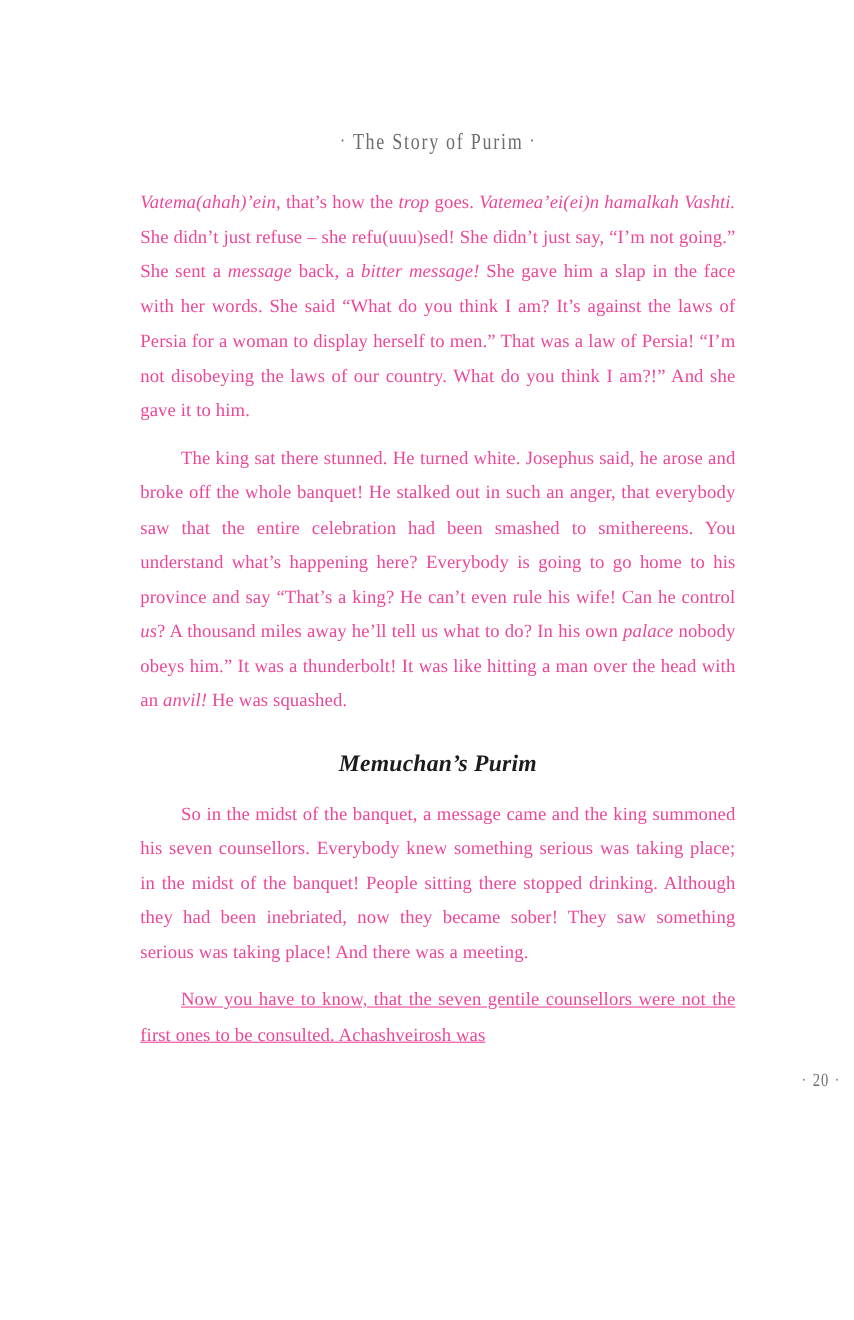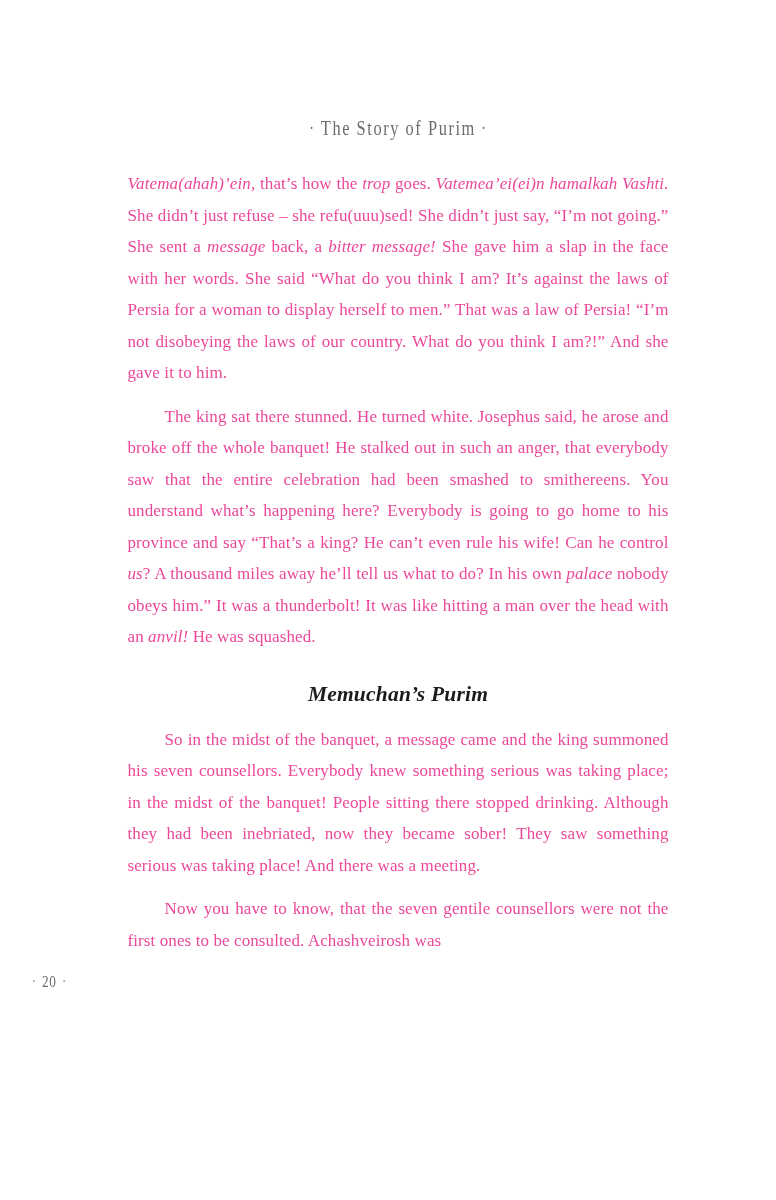--- a/index.html
+++ b/index.html
@@ -51,38 +51,39 @@
     line-height: 31.5px;
     color: #ec4899;
     text-align: justify;
     letter-spacing: 0.1px;
   }
   .page-body p.indent {
     text-indent: 37px;
   }
   .page-body p:last-child {
     margin-bottom: 0;
+    text-decoration: underline;
   }
   .em {
     font-style: italic;
   }
   h2.section-heading {
     margin: 27px 0 16px 0;
     font-size: 21.5px;
     line-height: 28px;
     font-weight: bold;
     font-style: italic;
     text-align: center;
     color: #1c1c1c;
     letter-spacing: 0.2px;
   }
   
   .page-footer {
     margin-top: 16px;
-    text-align: left;
+    text-align: right;
     white-space: nowrap;
   }
   .page-footer .condensed {
     font-size: 17px;
     letter-spacing: 1px;
   }
 </style>
 </head>
 <body>
 

